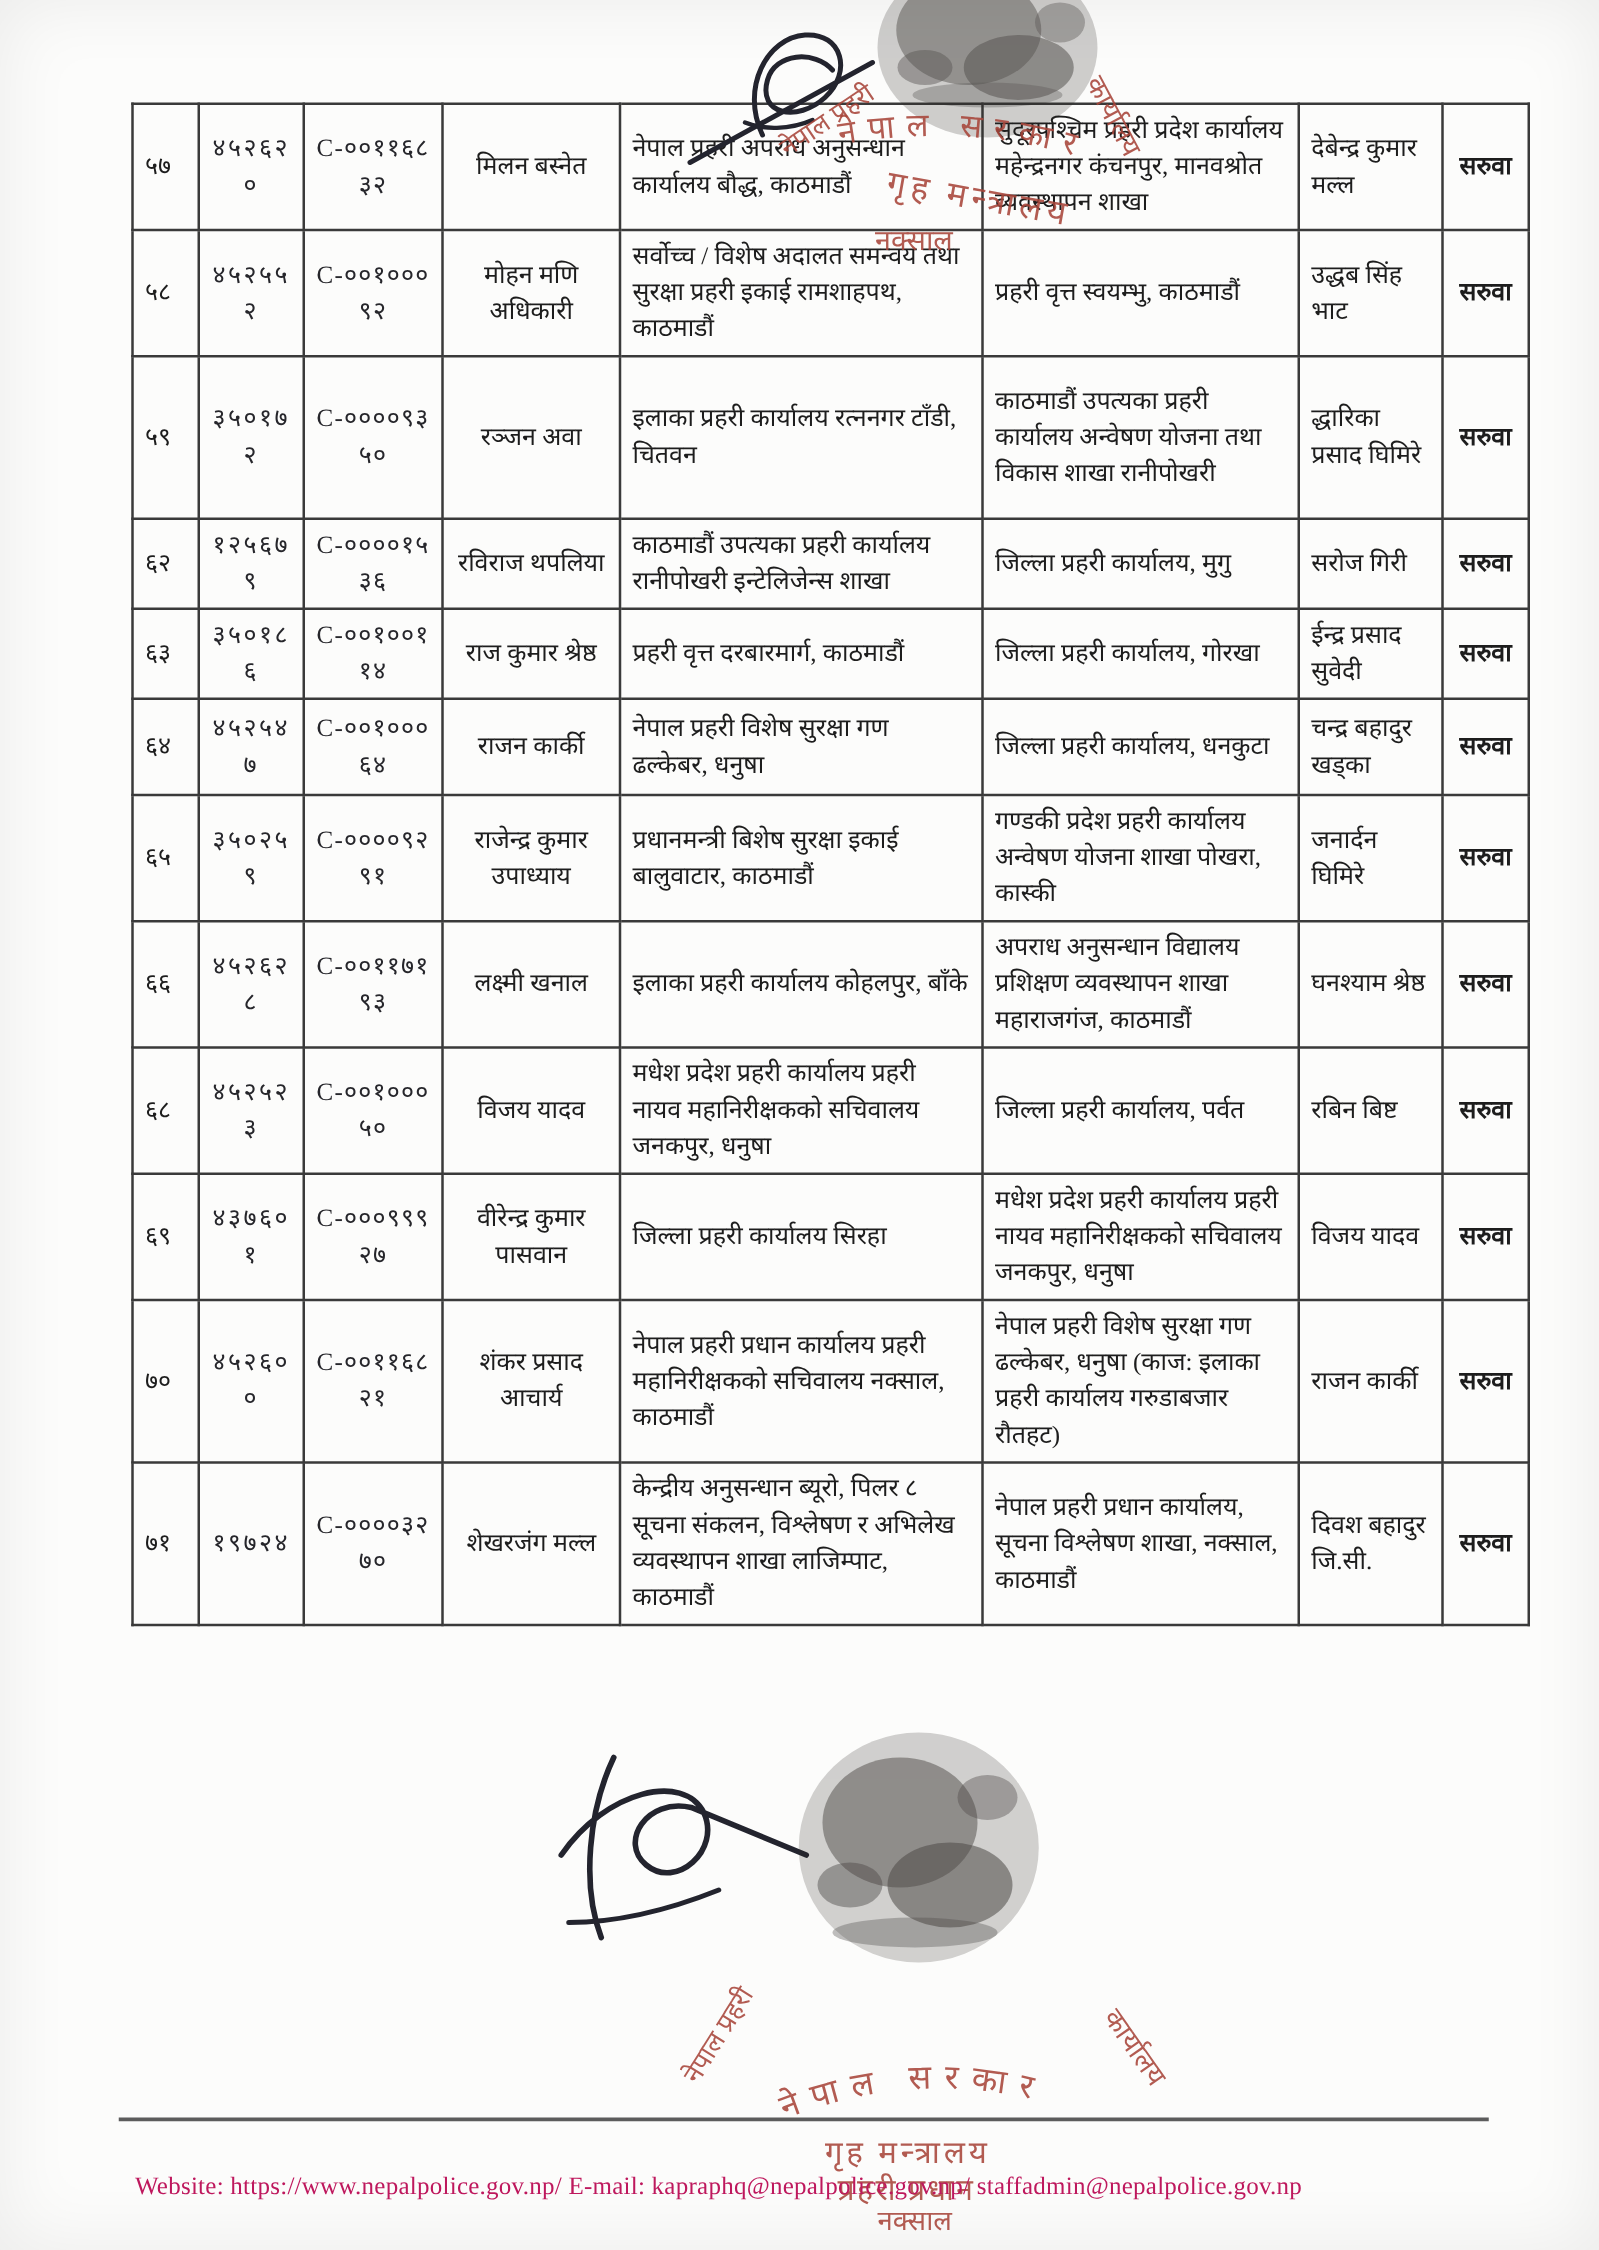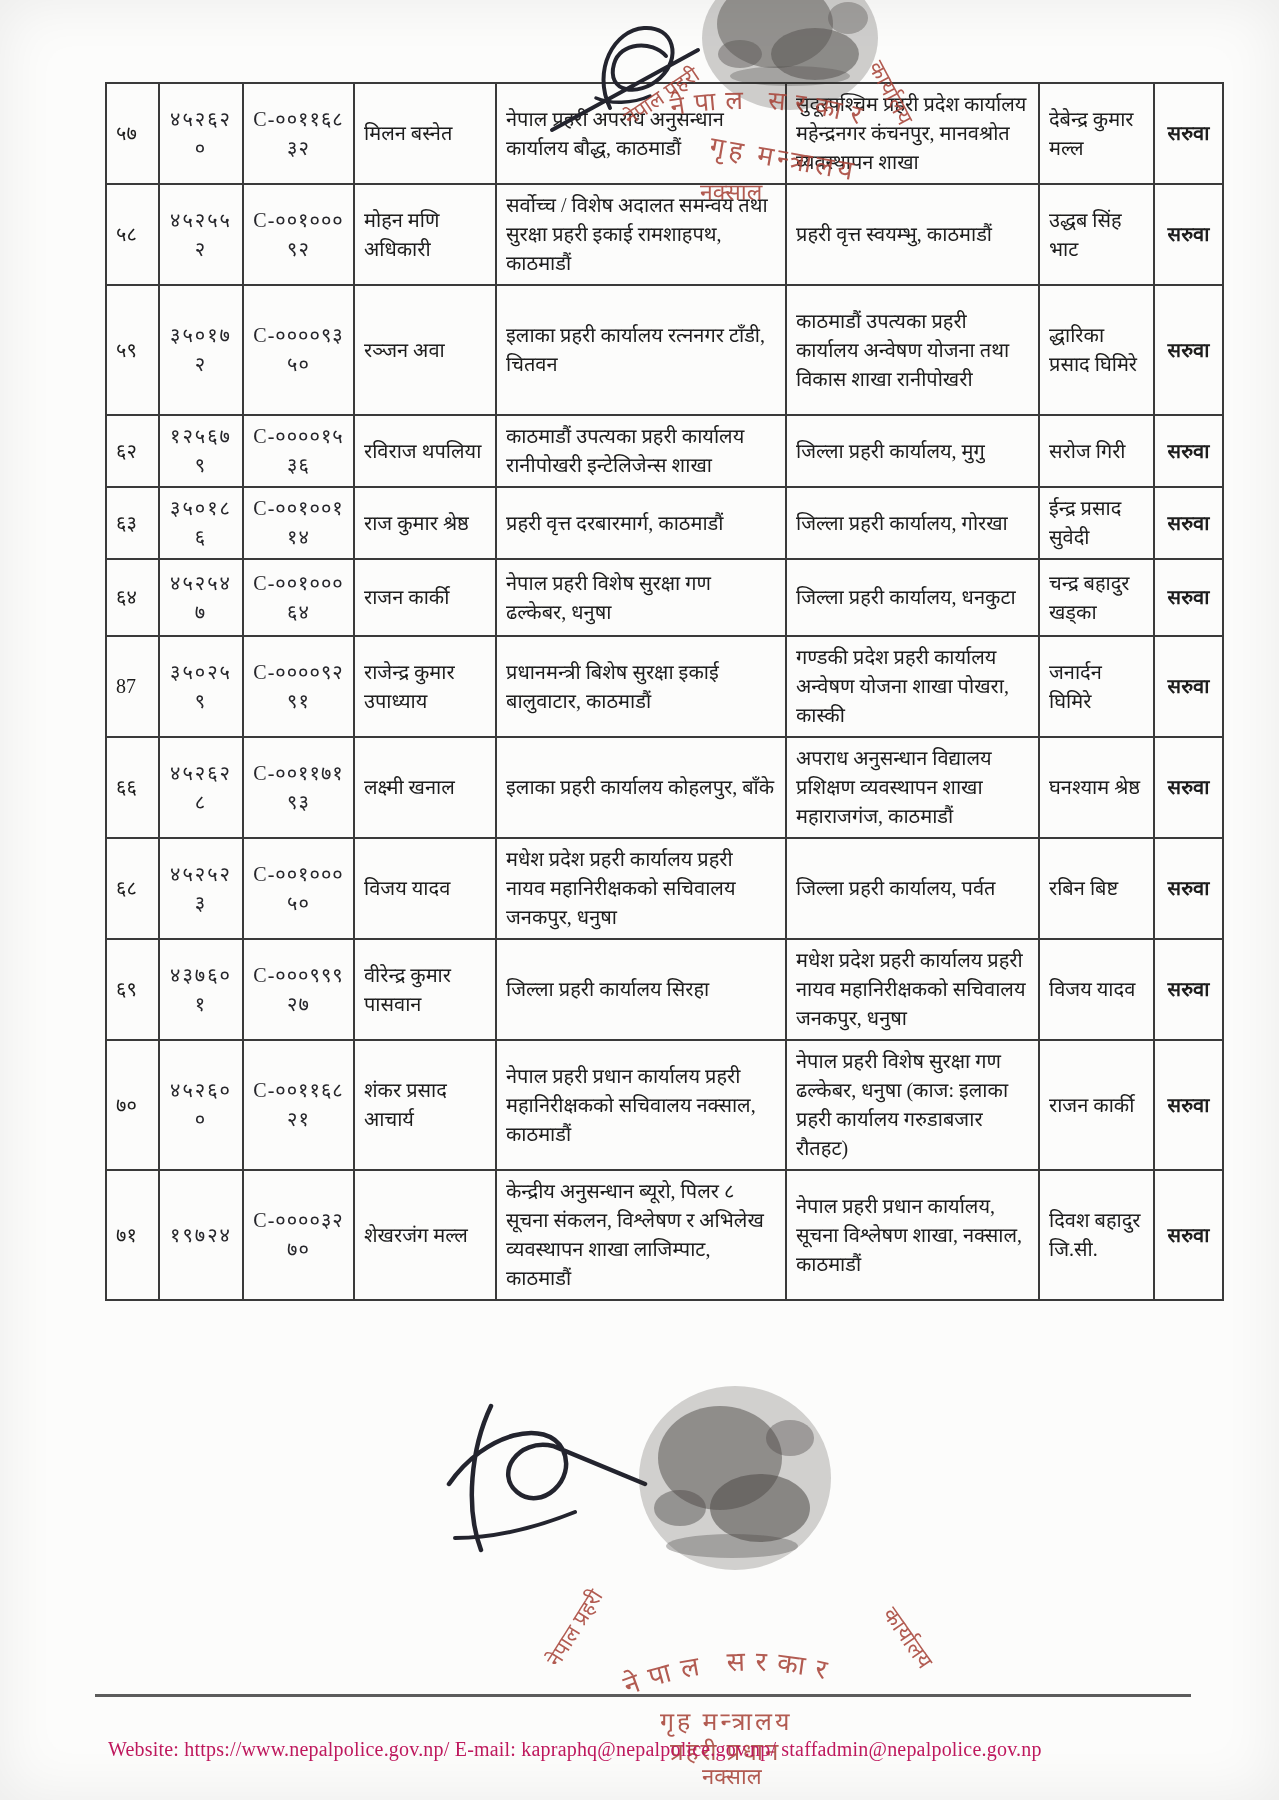--- a/index.html
+++ b/index.html
@@ -19,21 +19,21 @@
   .doc-table td{
     border:2px solid #3a3a3a;
     vertical-align:middle;
     padding:6px 9px;
     font-size:20px;line-height:1.45;
     word-wrap:break-word;
   }
   .c-sn{text-align:left;font-size:19px;}
   .c-reg{text-align:center;font-size:17px;letter-spacing:2px;color:#26262b;margin-top:38px;}
   .c-code{text-align:center;font-size:17px;letter-spacing:1px;color:#26262b;}
-  .c-name{text-align:left;}
+  .c-name{text-align:center;}
   .c-from,.c-to,.c-rec{text-align:left;}
   .c-status{text-align:center;font-weight:bold;}
   
   .doc-table tr:nth-child(1){height:100px}
   .doc-table tr:nth-child(2){height:100px}
   .doc-table tr:nth-child(3){height:130px}
   .doc-table tr:nth-child(4){height:64px}
   .doc-table tr:nth-child(5){height:70px}
   .doc-table tr:nth-child(6){height:77px}
   .doc-table tr:nth-child(7){height:76px}
@@ -137,21 +137,21 @@
     <td class="c-reg">४५२५४७</td>
     <td class="c-code">C-००१०००६४</td>
     <td class="c-name">राजन कार्की</td>
     <td class="c-from">नेपाल प्रहरी विशेष सुरक्षा गण ढल्केबर, धनुषा</td>
     <td class="c-to">जिल्ला प्रहरी कार्यालय, धनकुटा</td>
     <td class="c-rec">चन्द्र बहादुर खड्का</td>
     <td class="c-status">सरुवा</td>
   </tr>
 
   <tr>
-    <td class="c-sn">87</td>
+    <td class="c-sn">६५</td>
     <td class="c-reg">३५०२५९</td>
     <td class="c-code">C-००००९२९१</td>
     <td class="c-name">राजेन्द्र कुमार उपाध्याय</td>
     <td class="c-from">प्रधानमन्त्री बिशेष सुरक्षा इकाई बालुवाटार, काठमाडौं</td>
     <td class="c-to">गण्डकी प्रदेश प्रहरी कार्यालय अन्वेषण योजना शाखा पोखरा, कास्की</td>
     <td class="c-rec">जनार्दन घिमिरे</td>
     <td class="c-status">सरुवा</td>
   </tr>
 
   <tr>

